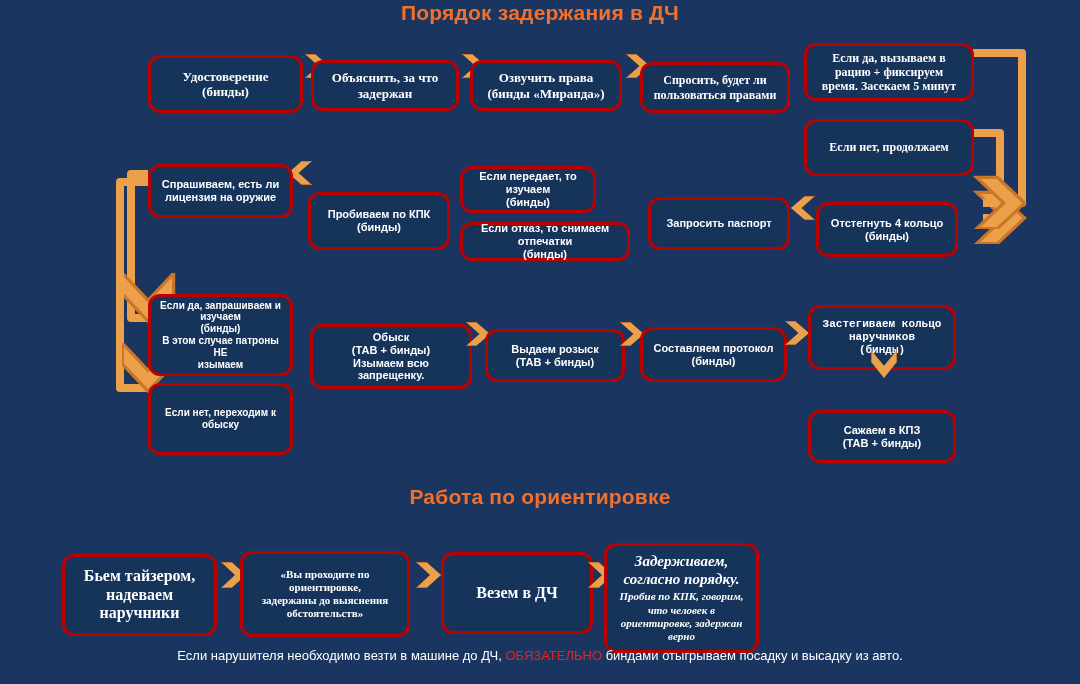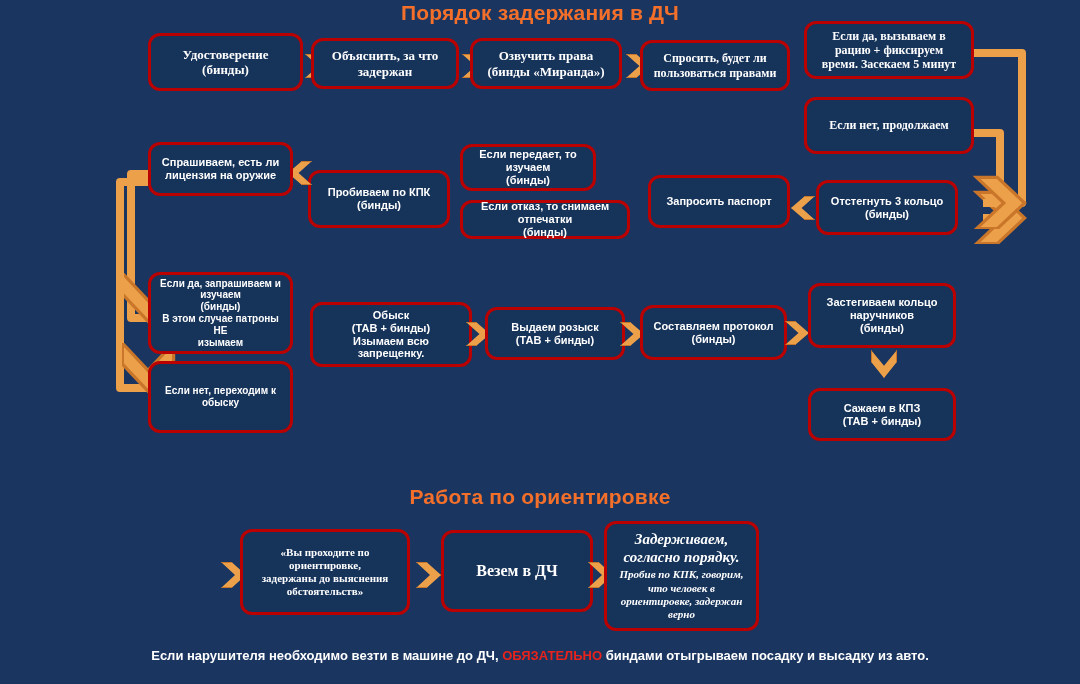--- a/index.html
+++ b/index.html
@@ -49,20 +49,21 @@
     border: 3px solid #bb0000;
     border-radius: 12px;
     color: #ffffff;
     display: flex;
     align-items: center;
     justify-content: center;
     text-align: center;
     padding: 3px 6px;
     line-height: 1.18;
     font-weight: bold;
+    margin-top: 22px;
   }
   .box .txt { width: 100%; white-space: pre-line; }
 
   
   .serif { font-family: "Liberation Serif", serif; }
   .sans  { font-family: "Liberation Sans", sans-serif; }
 
   .fs10 { font-size: 10px; }
   .fs11 { font-size: 11px; }
   .fs12 { font-size: 12px; }
@@ -96,21 +97,21 @@
     pointer-events: none;
   }
 
   
   #footer-note {
     position: absolute;
     left: 0; top: 648px; width: 1080px;
     text-align: center;
     font-family: "Liberation Sans", sans-serif;
     font-size: 13px;
-    font-weight: bold;
+    font-weight: normal;
     color: #ffffff;
     white-space: nowrap;
   }
   #footer-note .hl { color: #e8231c; }
 </style>
 </head>
 <body>
 
 <div id="canvas">
 
@@ -163,21 +164,21 @@
   <div class="box serif fs12" style="left:804px; top:21px; width:170px; height:58px;">
     <span class="txt">Если да, вызываем в
 рацию + фиксируем
 время. Засекаем 5 минут</span>
   </div>
   <div class="box serif fs12" style="left:804px; top:97px; width:170px; height:57px;">
     <span class="txt">Если нет, продолжаем</span>
   </div>
 
   <div class="box sans fs11" style="left:816px; top:180px; width:142px; height:55px;">
-    <span class="txt">Отстегнуть 3 кольцо
+    <span class="txt">Отстегнуть 4 кольцо
 (бинды)</span>
   </div>
   <div class="chev chev-l" style="left:791px; top:196px; width:22px; height:22px;"></div>
 
   <div class="box sans fs11" style="left:648px; top:175px; width:142px; height:53px;">
     <span class="txt">Запросить паспорт</span>
   </div>
 
   <div class="box sans fs11" style="left:460px; top:144px; width:136px; height:47px;">
     <span class="txt">Если передает, то изучаем
@@ -224,32 +225,37 @@
 (ТАВ + бинды)</span>
   </div>
   <div class="chev chev-r" style="left:620px; top:322px; width:22px; height:22px;"></div>
 
   <div class="box sans fs11" style="left:640px; top:305px; width:147px; height:55px;border-radius:13px;">
     <span class="txt">Составляем протокол
 (бинды)</span>
   </div>
   <div class="chev chev-r" style="left:785px; top:321px; width:22px; height:22px;"></div>
 
-  <div class="box sans fs11" style="left:808px; top:283px; width:148px; height:65px;">
+  <div class="box sans fs11" style="left:808px; top:283px; width:148px; height:65px;font-family:Liberation Mono, monospace;">
     <span class="txt">Застегиваем кольцо
 наручников
 (бинды)</span>
   </div>
   <div class="chev chev-d" style="left:871px; top:350px; width:24px; height:26px;"></div>
 
   <div class="box sans fs11" style="left:808px; top:388px; width:148px; height:53px;">
     <span class="txt">Сажаем в КПЗ
 (ТАВ + бинды)</span>
   </div>
 
+  <div class="box serif fs16" style="left:62px; top:532px; width:155px; height:82px;">
+    <span class="txt">Бьем тайзером,
+надеваем
+наручники</span>
+  </div>
   <div class="chev chev-r" style="left:221px; top:562px; width:23px; height:24px;"></div>
 
   <div class="box serif fs11" style="left:240px; top:529px; width:170px; height:86px;">
     <span class="txt">«Вы проходите по
 ориентировке,
 задержаны до выяснения
 обстоятельств»</span>
   </div>
   <div class="chev chev-r" style="left:416px; top:562px; width:23px; height:24px;"></div>
 

